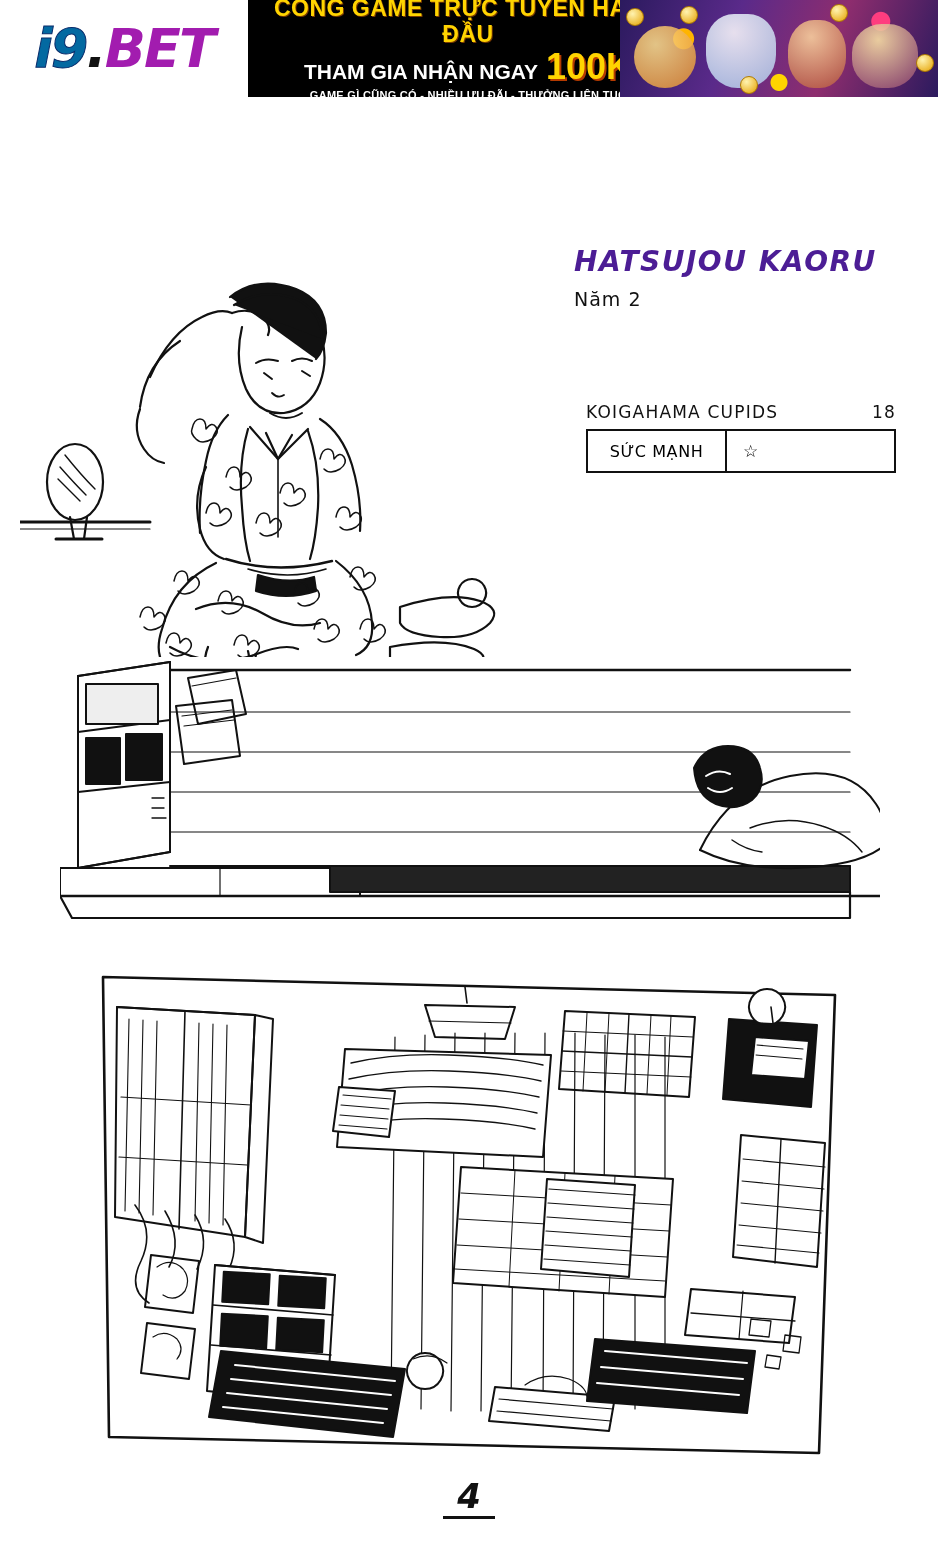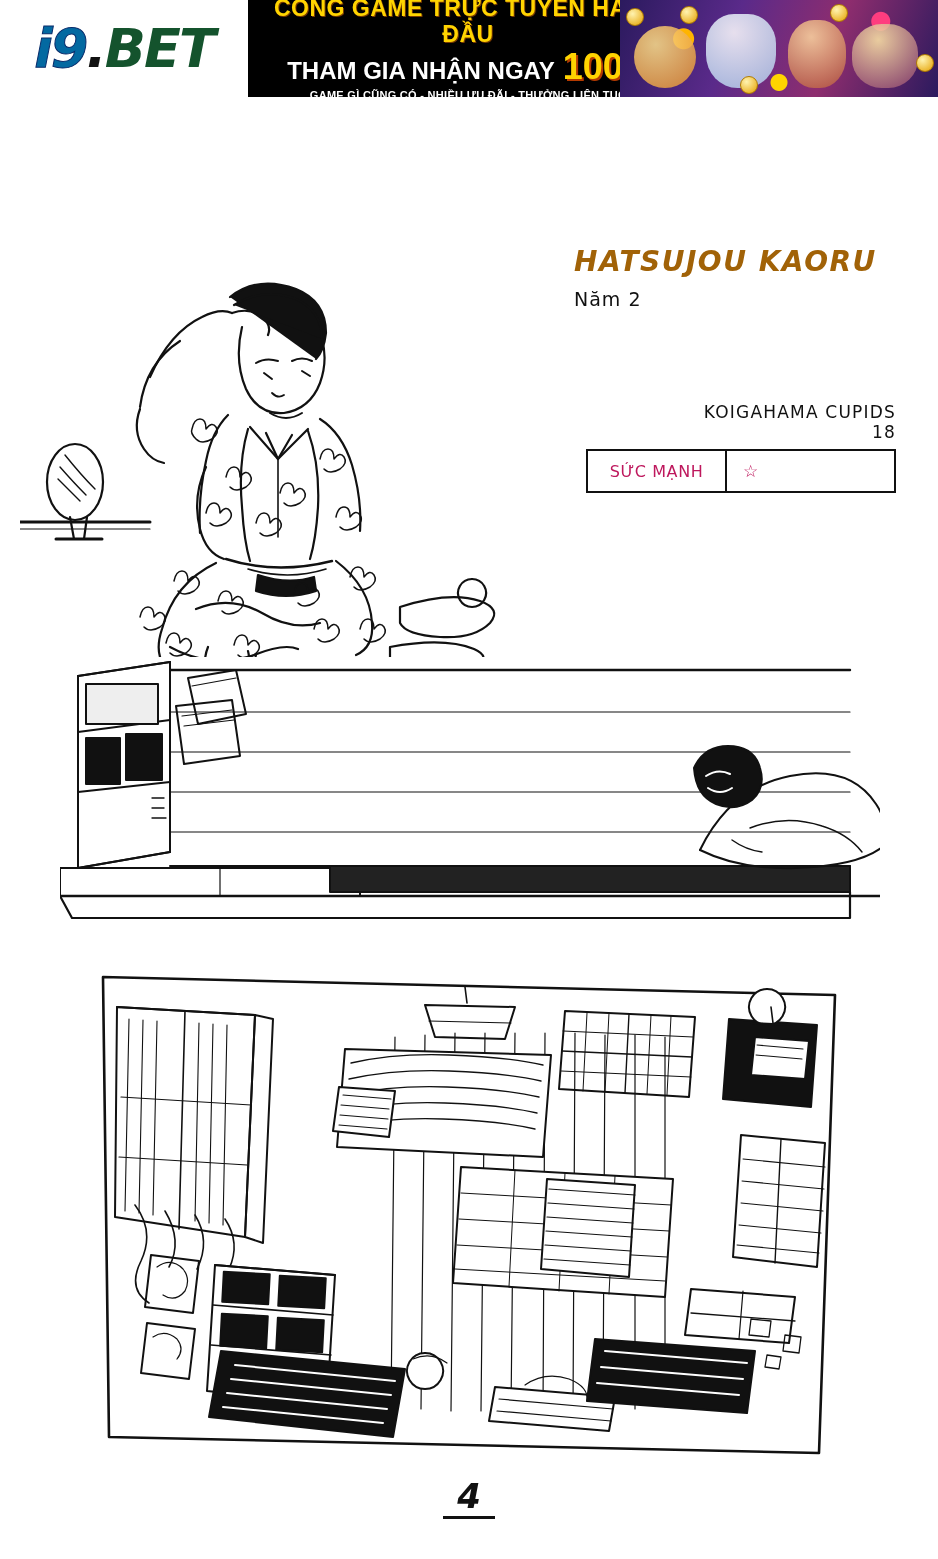--- a/index.html
+++ b/index.html
@@ -40,21 +40,21 @@
     font-size: 54px;
     letter-spacing: -2px;
     color: #0b2c6b;
     line-height: 1;
   }
   .ad-logo-text .i9 {
     color: #0369a1;
     -webkit-text-stroke: 1px #0b2c6b;
   }
   .ad-logo-text .dot { color: #111; }
-  .ad-logo-text .bet { color: #14532d; }
+  .ad-logo-text .bet { color: #a21caf; }
   .ad-mid {
     flex: 1;
     display: flex;
     flex-direction: column;
     align-items: center;
     justify-content: center;
     text-align: center;
     padding-right: 250px;
   }
   .ad-line1 {
@@ -67,21 +67,21 @@
   }
   .ad-line2 {
     display: flex;
     align-items: baseline;
     gap: 8px;
     margin-top: 2px;
   }
   .ad-line2 .txt {
     color: #ffffff;
     font-weight: bold;
-    font-size: 24px;
+    font-size: 21px;
   }
   .ad-line2 .big {
     color: #ffd400;
     font-weight: bold;
     font-size: 36px;
     text-shadow: 2px 2px 0 #b43a00;
     line-height: 1;
   }
   .ad-line3 {
     color: #ffffff;
@@ -132,21 +132,21 @@
     left: 574px;
     top: 148px;
     width: 340px;
   }
   .manga-title {
     font-family: "DejaVu Sans", sans-serif;
     font-weight: bold;
     font-style: italic;
     font-size: 28px;
     letter-spacing: 1.5px;
-    color: #a16207;
+    color: #4c1d95;
     white-space: nowrap;
   }
   .manga-sub {
     font-family: "DejaVu Sans", sans-serif;
     font-size: 19px;
     letter-spacing: 1px;
     color: #111;
     margin-top: 10px;
   }
 
@@ -158,34 +158,33 @@
   }
   .stats-header {
     display: flex;
     justify-content: space-between;
     align-items: flex-end;
     font-family: "DejaVu Sans", sans-serif;
     font-size: 17px;
     letter-spacing: 1.2px;
     color: #111;
     margin-bottom: 7px;
-    flex-direction: column;
   }
   .stats-table {
     border-collapse: collapse;
     width: 310px;
     border: 2px solid #111;
   }
   .stats-table td {
     border: 2px solid #111;
     height: 38px;
     font-family: "DejaVu Sans", sans-serif;
     font-size: 16px;
     letter-spacing: 0.6px;
-    color: #be185d;
+    color: #000000;
   }
   .stats-table td.label {
     width: 135px;
     text-align: center;
   }
   .stats-table td.stars {
     padding-left: 16px;
     font-size: 17px;
     letter-spacing: 7px;
   }

